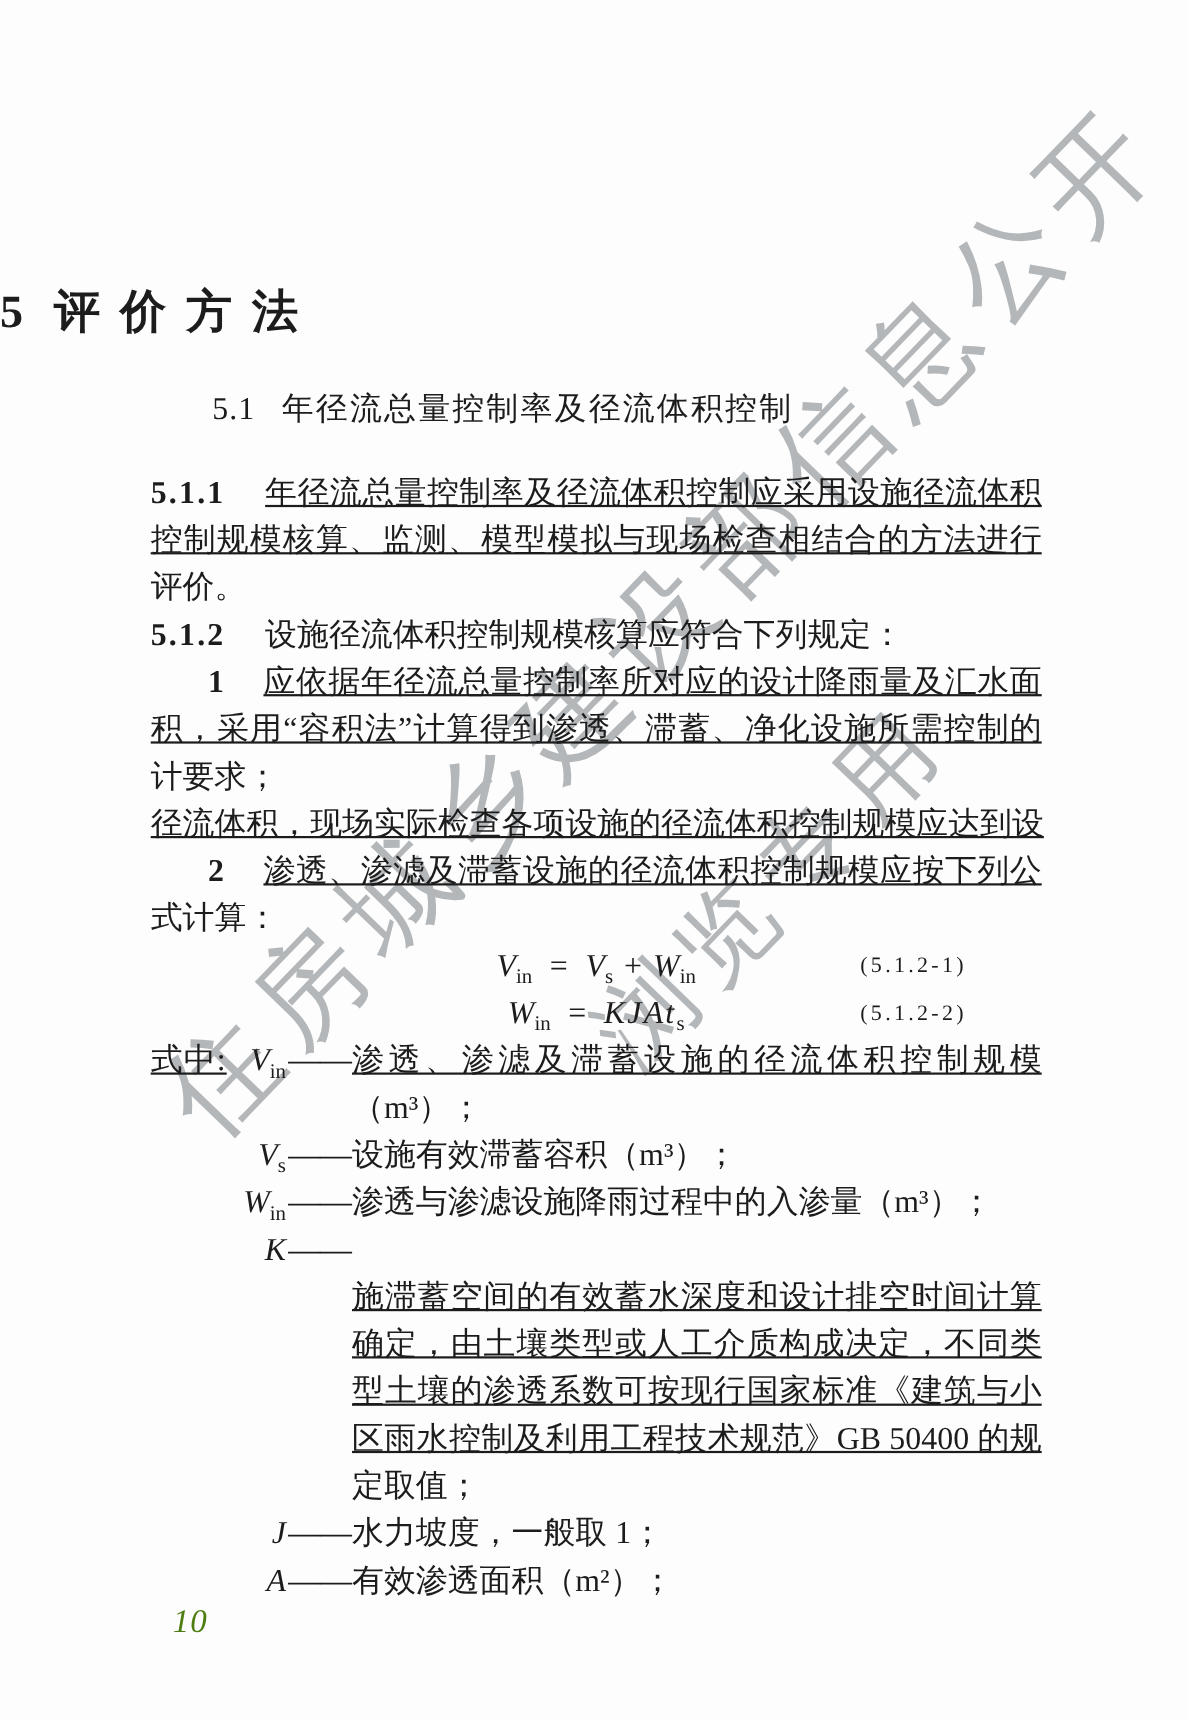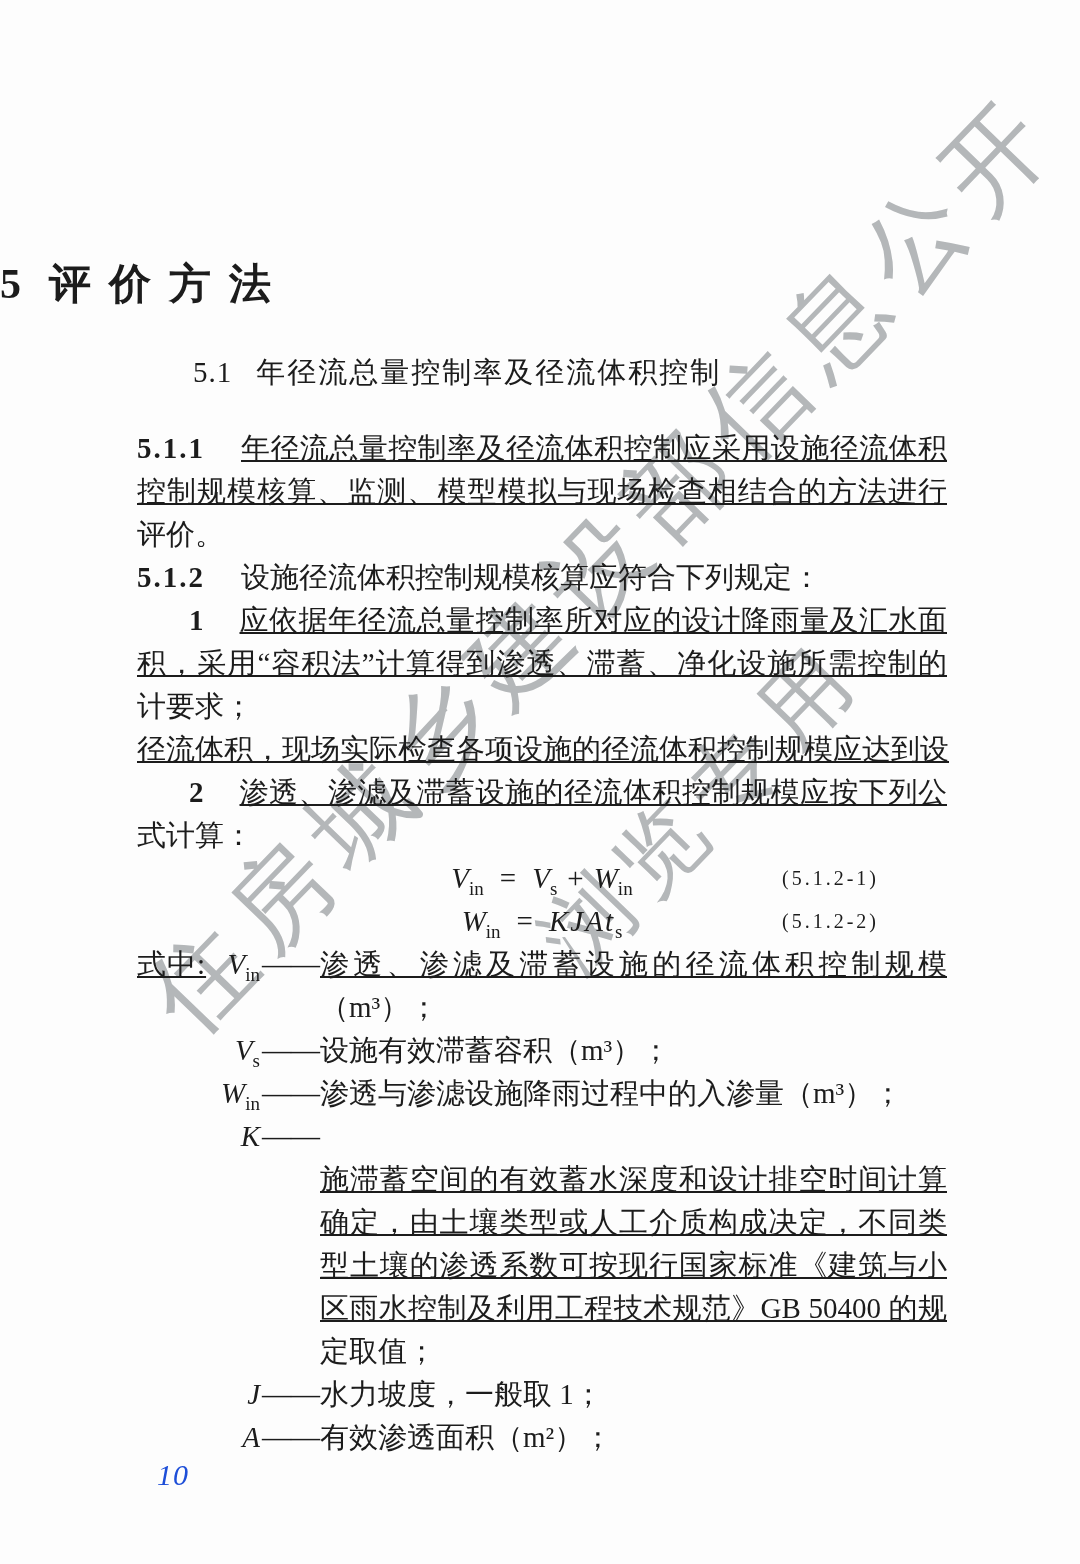--- a/index.html
+++ b/index.html
@@ -65,21 +65,21 @@
   .defline{display:flex;white-space:normal;}
   .defline .where{position:absolute;left:0;letter-spacing:1px;text-decoration:underline;}
   .term{width:183px;flex:none;text-align:right;}
   .term i{font-style:italic;}
   .dash{margin-left:2px;}
   .desc{flex:1 1 auto;min-width:0;}
   .rel{position:relative;}
   
   .pagenum{
     position:absolute;left:157px;top:1458px;z-index:2;
-    font-size:30px;font-style:italic;color:#1d4ed8;letter-spacing:1px;
+    font-size:30px;font-style:italic;color:#4d7c0f;letter-spacing:1px;
   }
 </style>
 </head>
 <body>
 
 <div class="page">
 
   <div class="wm wm1" style="color: rgb(180, 183, 185);">住房城乡建设部信息公开</div>
   <div class="wm wm2" style="color: rgb(180, 183, 185);">浏览专用</div>
 

